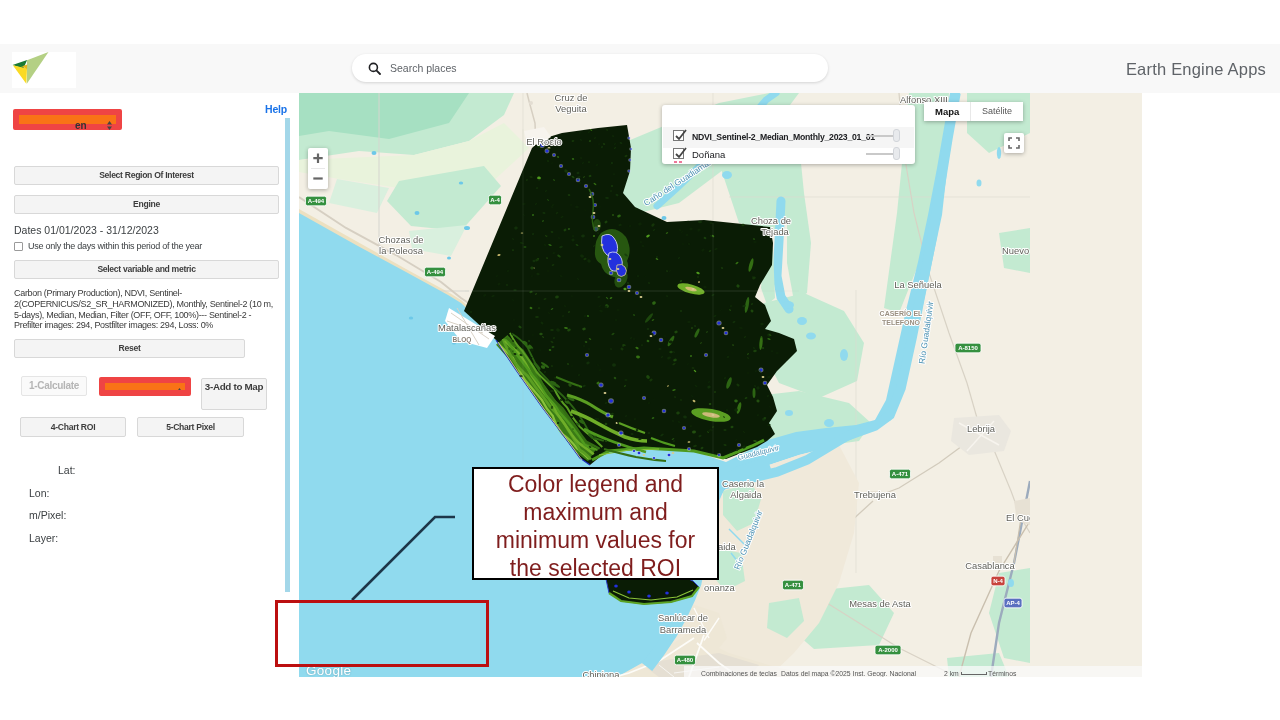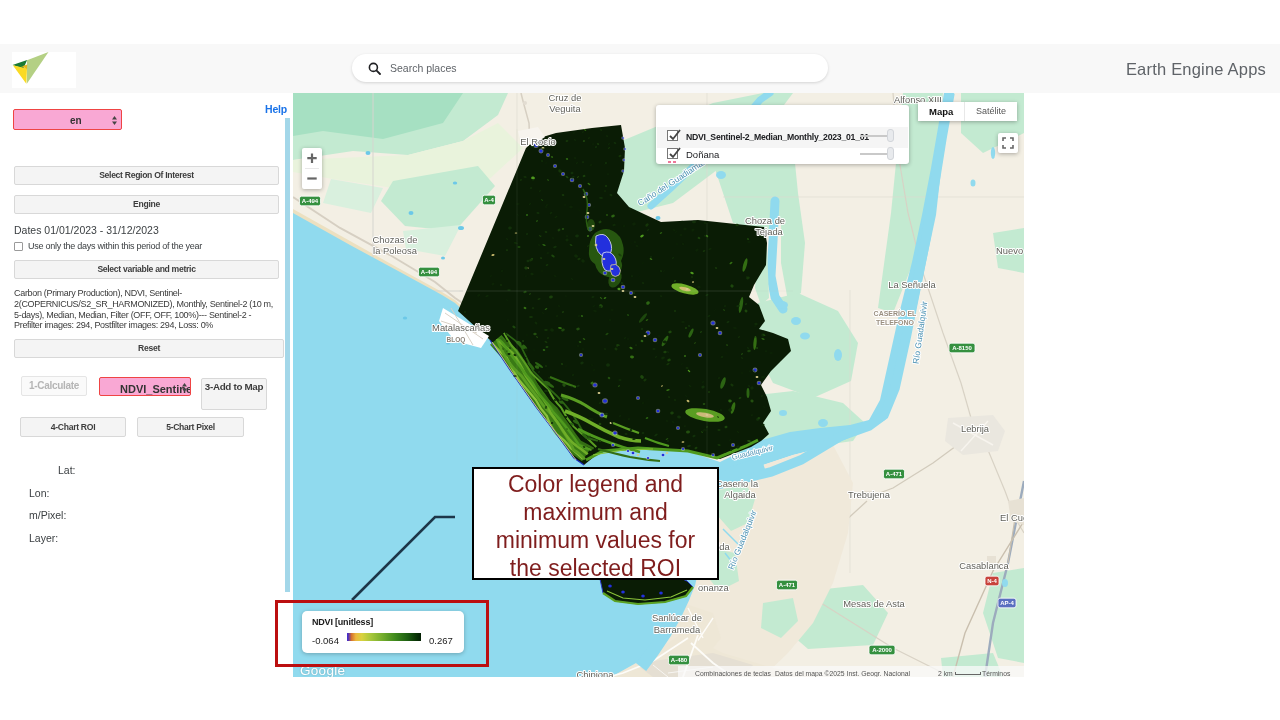--- a/index.html
+++ b/index.html
@@ -1,23 +1,23 @@
 <!DOCTYPE html>
 <html><head><meta charset="utf-8"><style>
 * { margin:0; padding:0; box-sizing:border-box; }
 body { width:1280px; height:720px; font-family:"Liberation Sans", sans-serif; background:#ffffff; position:relative; overflow:hidden; }
 .hdr { position:absolute; left:0; top:44px; width:1280px; height:49px; background:#f8f8f8; }
 .logo { position:absolute; left:12px; top:52px; width:64px; height:36px; background:#fff; }
 .search { position:absolute; left:352px; top:54px; width:476px; height:28px; background:#fff; border-radius:14px; box-shadow:0 1px 3px rgba(0,0,0,0.15); }
 .search span { position:absolute; left:38px; top:8px; font-size:10.5px; color:#5f6368; }
 .eea { position:absolute; right:14px; top:60px; font-size:16.5px; color:#5f6368; letter-spacing:0.2px; }
-.sel { position:absolute; background:#f9a8d4; border:1px solid #ef4444; border-radius:2px; font-size:10px; color:#333; white-space:nowrap; }
+.sel { position:absolute; background:#f97316; border:6px solid #ef4444; border-radius:2px; font-size:10px; color:#333; white-space:nowrap; }
 .btn { position:absolute; background:#f4f4f4; border:1px solid #d8d8d8; border-radius:2px; font-size:8.6px; font-weight:700; color:#3d3d3d; text-align:center; white-space:nowrap; letter-spacing:-0.3px; }
 .stext { position:absolute; font-size:10.5px; color:#3c4043; white-space:nowrap; }
-#map { position:absolute; left:293px; top:93px; width:731px; height:584px; overflow:hidden; background:#f3efe4; }
+#map { position:absolute; left:299px; top:93px; width:843px; height:584px; overflow:hidden; background:#f3efe4; }
 .mapctl { position:absolute; background:#fff; box-shadow:0 1px 4px rgba(0,0,0,0.3); }
 .redbox { position:absolute; left:275px; top:600px; width:214px; height:67px; border:3px solid #bb0f10; }
 .tbox { position:absolute; left:472px; top:467px; width:247px; height:113px; background:#fff; border:2.5px solid #000; text-align:center; font-size:23px; color:#7f1d1d; line-height:28px; padding-top:1px; }
 </style></head>
 <body>
 <div class="hdr"></div>
 <div class="logo">
 <svg width="64" height="36" viewBox="0 0 64 36">
 <polygon points="15,8.2 36.5,0 14.8,31.8" fill="#b4d084"></polygon>
 <polygon points="0.5,12.9 15.1,7.9 11.4,16.4" fill="#1a7a34"></polygon>
@@ -44,21 +44,21 @@
     </svg>
 </div>
 <div style="position:absolute;left:265px;top:103px;font-size:10.5px;font-weight:700;color:#1a73e8;letter-spacing:-0.2px;">Help</div>
 <div class="btn" style="left:14px;top:166px;width:265px;height:19px;line-height:17px;">Select Region Of Interest</div>
 <div class="btn" style="left:14px;top:195px;width:265px;height:19px;line-height:17px;">Engine</div>
 <div class="stext" style="left:14px;top:224px;">Dates 01/01/2023 - 31/12/2023</div>
 <div style="position:absolute;left:14px;top:242px;width:9px;height:9px;border:1px solid #9a9a9a;border-radius:1px;background:#fff;"></div>
 <div class="stext" style="left:28px;top:241px;font-size:9px;letter-spacing:-0.25px;">Use only the days within this period of the year</div>
 <div class="btn" style="left:14px;top:260px;width:265px;height:19px;line-height:17px;">Select variable and metric</div>
 <div class="stext" style="left:14px;top:288px;font-size:9px;line-height:10.8px;color:#3a3a3a;letter-spacing:-0.31px;">Carbon (Primary Production), NDVI, Sentinel-<br>2(COPERNICUS/S2_SR_HARMONIZED), Monthly, Sentinel-2 (10 m,<br>5-days), Median, Median, Filter (OFF, OFF, 100%)--- Sentinel-2 -<br>Prefilter images: 294, Postfilter images: 294, Loss: 0%</div>
-<div class="btn" style="left:14px;top:339px;width:270px;height:19px;line-height:17px;">Reset</div>
+<div class="btn" style="left:14px;top:339px;width:231px;height:19px;line-height:17px;">Reset</div>
 <div class="btn" style="left:21px;top:376px;width:66px;height:20px;line-height:18px;color:#b5b5b5;background:#fafafa;border-color:#e5e5e5;font-size:10px;">1-Calculate</div>
 <div class="sel" style="left:99px;top:377px;width:92px;height:19px;font-weight:700;overflow:hidden;">
  <span style="position:absolute;left:20px;top:4.5px;font-size:11px;">NDVI_Sentinel-2_Me</span>
  <svg style="position:absolute;right:3px;top:5px" width="5" height="9" viewBox="0 0 5 9">
       <polygon points="2.5,0 5,3.5 0,3.5" fill="#444"></polygon>
       <polygon points="2.5,9 5,5.5 0,5.5" fill="#444"></polygon>
     </svg>
 </div>
 <div class="btn" style="left:201px;top:378px;width:66px;height:32px;line-height:16px;font-size:9.8px;">3-Add to Map</div>
 <div class="btn" style="left:20px;top:417px;width:106px;height:20px;line-height:18px;">4-Chart ROI</div>
@@ -835,26 +835,20 @@
 <div class="mapctl" style="left:625px;top:9px;width:99px;height:19px;">
  <span style="position:absolute;left:11px;top:4px;font-size:9.5px;font-weight:700;color:#111;">Mapa</span>
  <div style="position:absolute;left:46px;top:0;width:1px;height:19px;background:#e8e8e8;"></div>
  <span style="position:absolute;left:58px;top:4px;font-size:9px;color:#565656;">Satélite</span>
 </div>
 <div class="mapctl" style="left:705px;top:40px;width:20px;height:20px;border-radius:2px;">
  <svg width="20" height="20" viewBox="0 0 20 20">
         <path d="M5,8 V5 H8 M12,5 H15 V8 M15,12 V15 H12 M8,15 H5 V12" fill="none" stroke="#666" stroke-width="1.6"></path>
       </svg>
 </div>
-<div class="mapctl" style="left:9px;top:518px;width:162px;height:42px;border-radius:5px;box-shadow:0 1px 4px rgba(0,0,0,0.25);">
- <div style="position:absolute;left:10px;top:6px;font-size:9px;font-weight:700;color:#1a1a1a;letter-spacing:-0.2px;">NDVI [unitless]</div>
- <div style="position:absolute;left:10px;top:24px;font-size:9.5px;color:#222;">-0.064</div>
- <div style="position:absolute;left:45px;top:22px;width:74px;height:8px;background:linear-gradient(90deg,#3b2bd8 0%,#5a34b0 2%,#d4722f 6%,#edb83d 12%,#d9d23f 20%,#a8c73c 32%,#74ad2d 48%,#3f8a1d 65%,#1d5e12 82%,#0a3607 93%,#041f04 100%);"></div>
- <div style="position:absolute;left:127px;top:24px;font-size:9.5px;color:#222;">0.267</div>
-</div>
 <div style="position:absolute;left:7px;top:570px;font-size:13.5px;color:#fff;letter-spacing:0.3px;text-shadow:0 0 2px rgba(0,0,0,0.25);">Google</div>
 <div style="position:absolute;left:385px;bottom:0;right:0;height:11px;background:rgba(250,250,250,0.75);"></div>
 <div style="position:absolute;left:402px;top:577px;font-size:6.8px;color:#555;">Combinaciones de teclas</div>
 <div style="position:absolute;left:482px;top:577px;font-size:6.8px;color:#555;">Datos del mapa ©2025 Inst. Geogr. Nacional</div>
 <div style="position:absolute;left:645px;top:577px;font-size:6.8px;color:#555;">2 km</div>
 <div style="position:absolute;left:662px;top:579px;width:26px;height:3px;border:1px solid #666;border-top:none;"></div>
 <div style="position:absolute;left:689px;top:577px;font-size:6.8px;color:#555;">Términos</div>
 </div>
 
 <svg style="position:absolute;left:340px;top:505px;" width="130" height="105">

